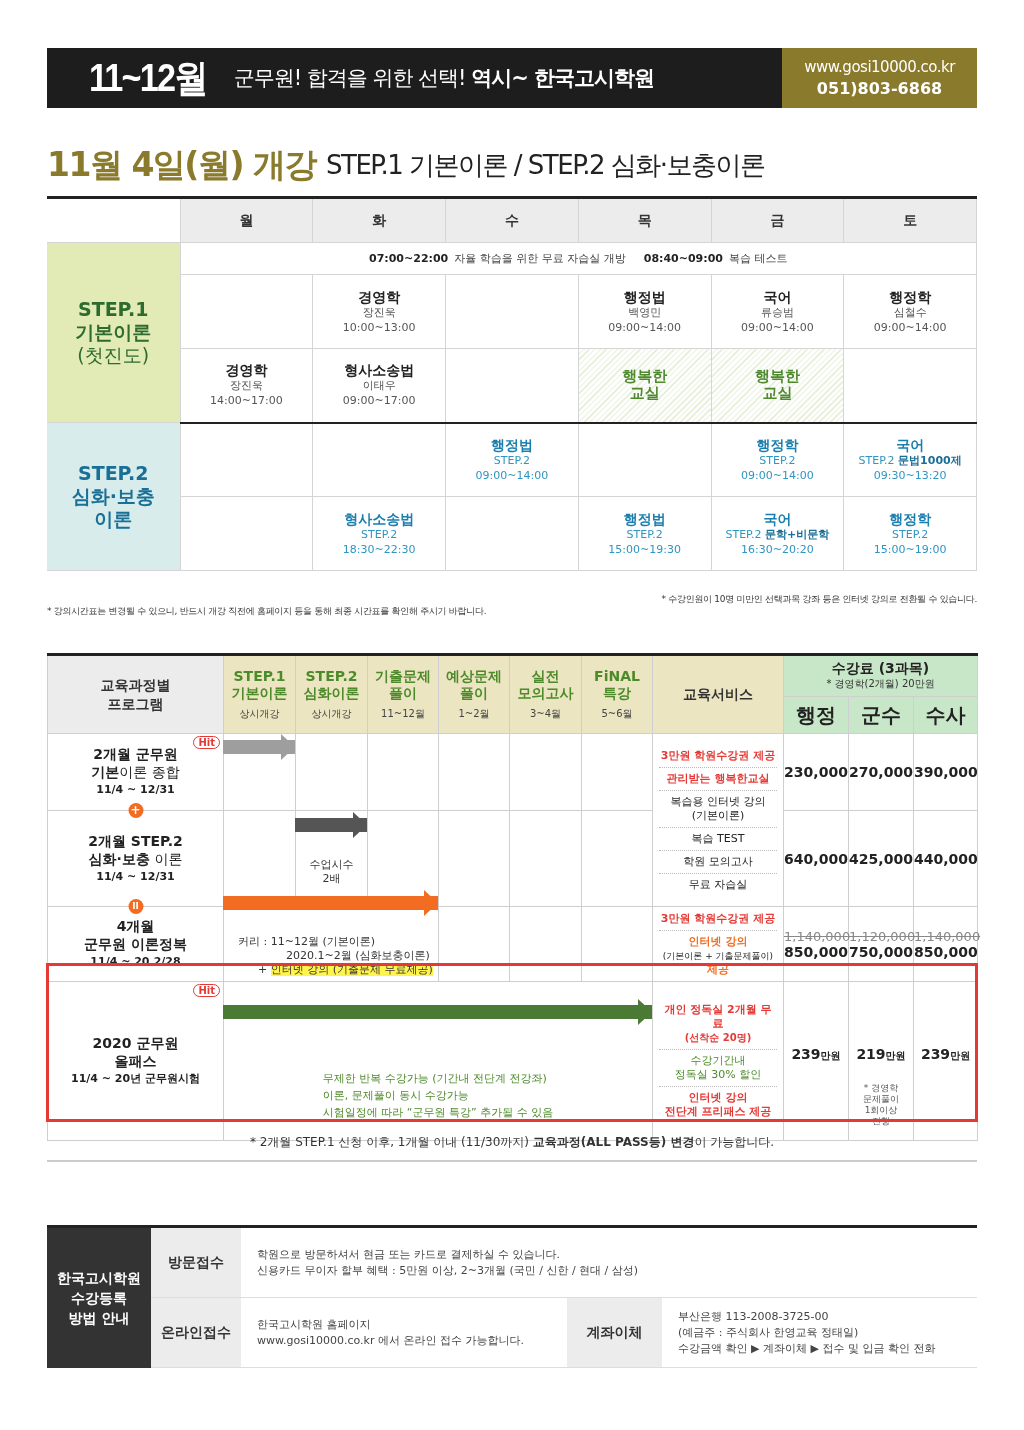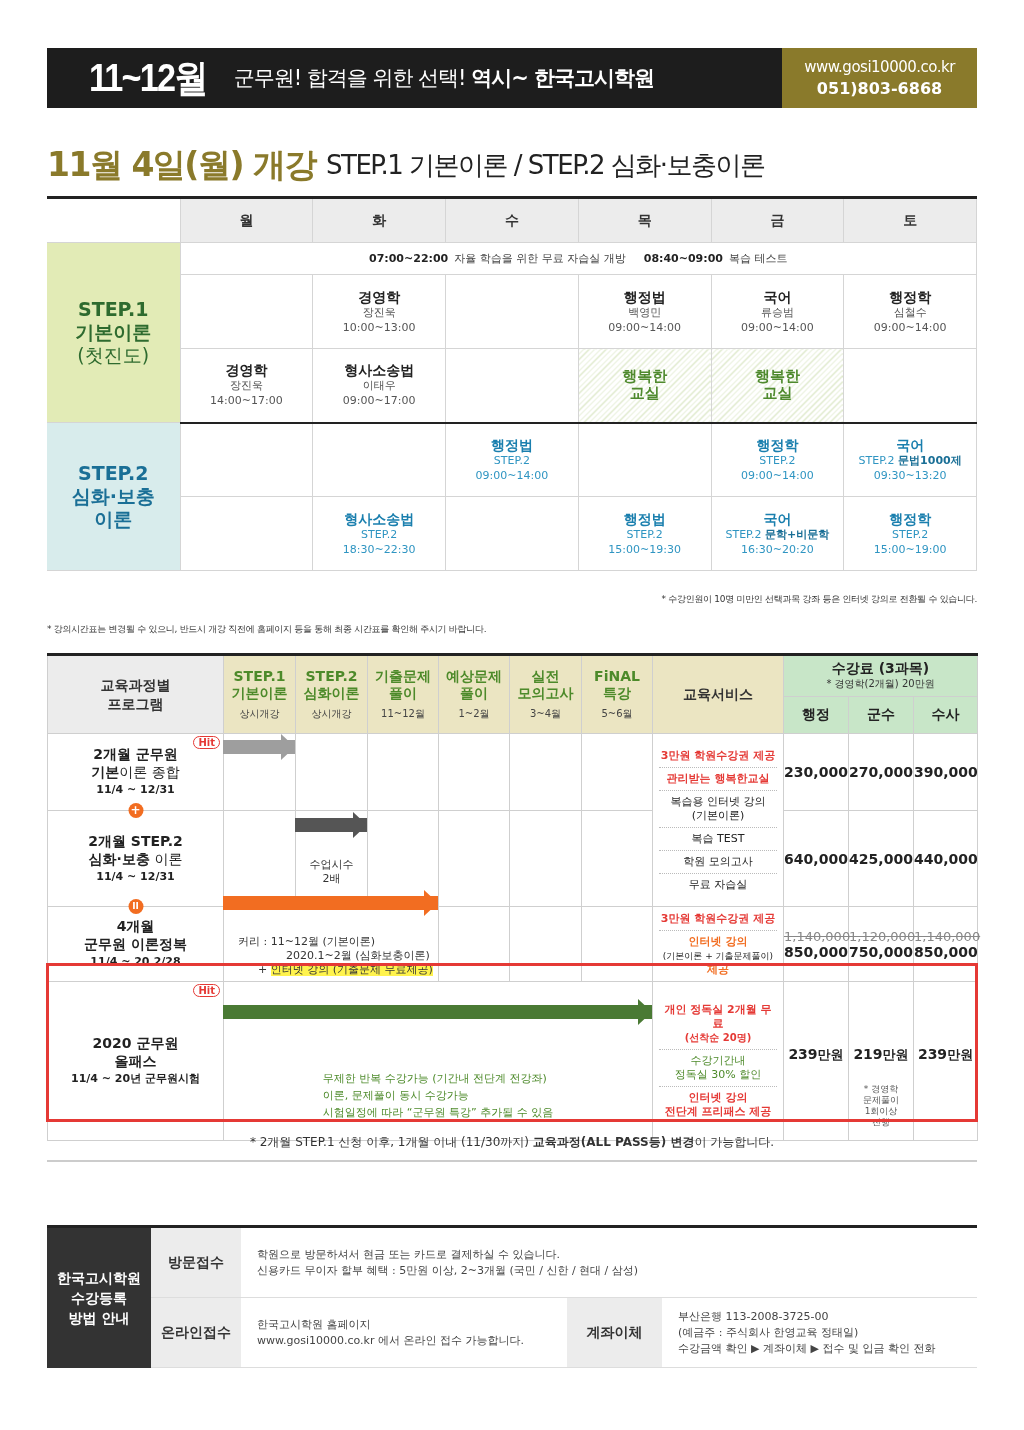--- a/index.html
+++ b/index.html
@@ -46,39 +46,39 @@
 
 
 #prog{left:47px;top:653px;width:930px;border-collapse:collapse;table-layout:fixed;border-top:3px solid #222}
 #prog td,#prog th{border:1px solid #cfcfcf;text-align:center;vertical-align:middle;padding:0}
 #prog .hdr-prog{background:#ececec;font-size:14px;font-weight:bold;color:#333;line-height:19px}
 #prog .hdr-step{background:#ebe5c2;color:#4d8a2a;font-size:14px;font-weight:bold;line-height:17px}
 #prog .hdr-step small{display:block;color:#444;font-size:10px;font-weight:normal;margin-top:3px}
 #prog .hdr-svc{background:#ebe5c2;color:#333;font-size:14px;font-weight:bold}
 #prog .hdr-fee{background:#c8e6c8;color:#222;font-size:14px;font-weight:bold;height:42px;line-height:16px}
 #prog .hdr-fee small{display:block;font-size:10px;font-weight:normal;color:#333}
-#prog .hdr-fee-sub{background:#c8e6c8;color:#222;font-size:14px;font-weight:bold;height:37px}
+#prog .hdr-fee-sub{background:#c8e6c8;color:#222;font-size:20px;font-weight:bold;height:37px}
 #prog td.lbl{position:relative;font-size:14px;font-weight:bold;line-height:18px;color:#222}
 #prog td.lbl .thin{font-weight:normal}
 #prog td.lbl .dt{font-size:11px;font-weight:bold;display:block}
 .hit{position:absolute;right:3px;top:2px;border:1px solid #e53935;color:#e53935;border-radius:8px;font-size:10px;padding:0 4px;line-height:11px;background:#fff}
 .connector{position:absolute;left:50%;transform:translateX(-50%);width:15px;height:15px;border-radius:50%;background:#f26d21;color:#fff;font-size:12px;font-weight:bold;line-height:15px;text-align:center;z-index:2}
 .arrow{position:absolute;height:14px}
 .arrow::before{content:"";position:absolute;left:0;top:0;height:100%;right:14px;background:inherit}
 .arrow .head{position:absolute;right:0;top:-6px;width:0;height:0;border-top:13px solid transparent;border-bottom:13px solid transparent;border-left:14px solid currentColor}
 .svc{font-size:11px;line-height:14px}
 .svc .it{padding:4px 0;border-bottom:1px dotted #bbb;margin:0 6px}
 .svc .it:last-child{border-bottom:none}
 .red{color:#e53935;font-weight:bold}
 .org{color:#f26d21}
 .grn{color:#4d8a2a}
 .price{font-size:14px;font-weight:bold;color:#222}
 .strike{text-decoration:line-through;color:#888;font-weight:normal;font-size:13px;display:block}
 .man{font-size:14px;font-weight:bold}
-.man small{font-size:13px}
+.man small{font-size:10px}
 .fine{font-size:9px;color:#555;line-height:11px;margin-top:20px}
 .hl{background:#fff34d}
 #redbox{left:46px;top:963px;width:932px;height:159px;border:3px solid #e53935;pointer-events:none}
 
 
 #reg{left:47px;top:1225px;width:930px;height:140px;border-top:3px solid #222;display:grid;grid-template-columns:104px 90px 326px 95px 315px;grid-template-rows:70px 70px}
 #reg .head{grid-row:1/3;background:#333;color:#fff;font-size:14px;font-weight:bold;display:flex;align-items:center;justify-content:center;text-align:center;line-height:20px}
 #reg .k{background:#ececec;display:flex;align-items:center;justify-content:center;font-size:14px;font-weight:bold;color:#333;border-bottom:1px solid #ddd}
 #reg .v{display:flex;flex-direction:column;justify-content:center;padding-left:16px;font-size:11px;color:#444;line-height:16px;border-bottom:1px solid #ddd}
 </style>
@@ -222,21 +222,21 @@
         </td>
     <td class="cell blue">
           <div class="subj">행정학</div>
           <div class="tch">STEP.2</div>
           <div class="tm">15:00~19:00</div>
         </td>
   </tr>
 </tbody>
   </table>
 
-<div class="abs note" style="left:47px;top:623px">* 강의시간표는 변경될 수 있으니, 반드시 개강 직전에 홈페이지 등을 통해 최종 시간표를 확인해 주시기 바랍니다.</div>
+<div class="abs note" style="left:47px;top:605px">* 강의시간표는 변경될 수 있으니, 반드시 개강 직전에 홈페이지 등을 통해 최종 시간표를 확인해 주시기 바랍니다.</div>
 <div class="abs note" style="right:47px;top:593px">* 수강인원이 10명 미만인 선택과목 강좌 등은 인터넷 강의로 전환될 수 있습니다.</div>
 
 <table id="prog" class="abs">
   <colgroup>
     <col style="width:176px">
       <col style="width:72px">
       <col style="width:72px">
       <col style="width:71px">
       <col style="width:71px">
       <col style="width:72px">

